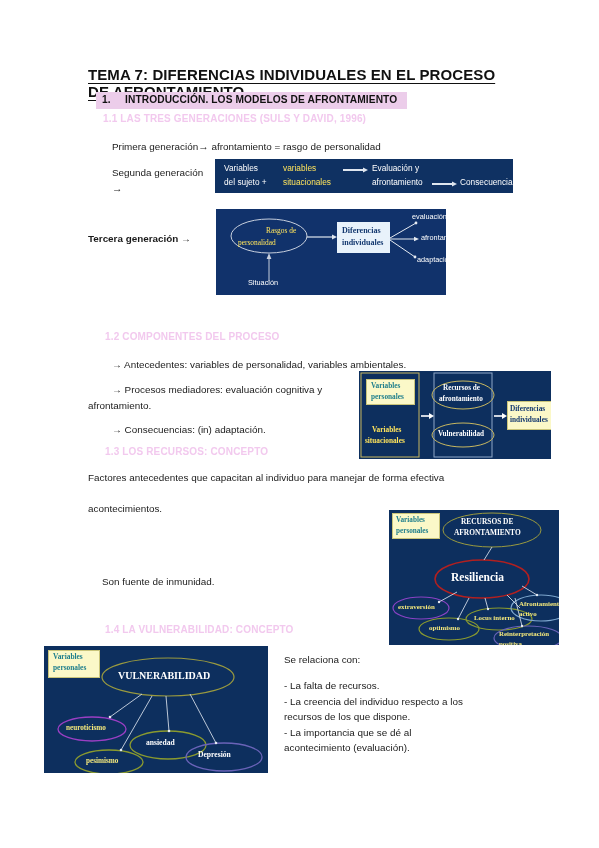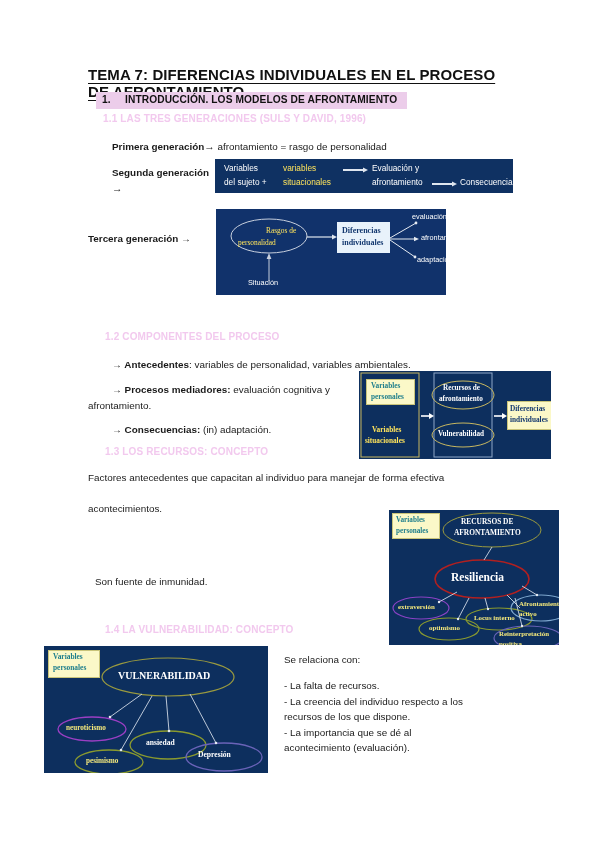--- a/index.html
+++ b/index.html
@@ -55,21 +55,21 @@
     color: #f2c9ee;
     letter-spacing: .15px;
     white-space: nowrap;
   }
   .para {
     position: absolute;
     font-size: 9.9px;
     line-height: 15.5px;
     color: #1a1a1a;
   }
-  .para b { font-weight: bold; padding-left: 24px; }
+  .para b { font-weight: normal; padding-left: 24px; }
   .arrow-g { font-size: 10.5px; }
 
   
   .slide {
     position: absolute;
     background: #0f3162;
     overflow: hidden;
   }
   .slide.navy2 { background: #11326b; }
   .slide.navy3 { background: #0d2f5e; }
@@ -214,21 +214,21 @@
     <div class="slide-txt ser" style="left:151px; top:45px; font-size:7.3px; font-weight:bold; color:#13386f;">individuales</div>
   </div>
 
   <div class="h2" style="left:105px; top:446px;">1.3 LOS RECURSOS: CONCEPTO</div>
 
   <div class="para" style="left:88px; top:470px; width:440px;">
     <span>Factores antecedentes que capacitan al individuo para manejar de forma efectiva</span><br>
     <br>
     <span>acontecimientos.</span>
   </div>
-  <div class="para" style="left:95px; top:574px; width:290px;">Son fuente de inmunidad.</div>
+  <div class="para" style="left:102px; top:574px; width:290px;">Son fuente de inmunidad.</div>
 
   <div class="slide navy3" style="left:389px; top:510px; width:170px; height:135px;">
     <svg class="ovl" width="170" height="135">
       <ellipse cx="103" cy="20" rx="49" ry="17" fill="none" stroke="#9a9a3f" stroke-width="1"></ellipse>
       <ellipse cx="93" cy="69" rx="47" ry="19" fill="none" stroke="#b12020" stroke-width="1.6"></ellipse>
       <ellipse cx="32" cy="98" rx="28" ry="11" fill="none" stroke="#8a42c4" stroke-width="1.2"></ellipse>
       <ellipse cx="60" cy="119" rx="30" ry="11" fill="none" stroke="#8a9a2f" stroke-width="1.2"></ellipse>
       <ellipse cx="110" cy="109" rx="33" ry="11" fill="none" stroke="#8a9a2f" stroke-width="1.2"></ellipse>
       <ellipse cx="152" cy="98" rx="30" ry="13" fill="none" stroke="#7fa8cf" stroke-width="1.2"></ellipse>
       <ellipse cx="139" cy="128" rx="34" ry="12" fill="none" stroke="#6a63b8" stroke-width="1.2"></ellipse>

